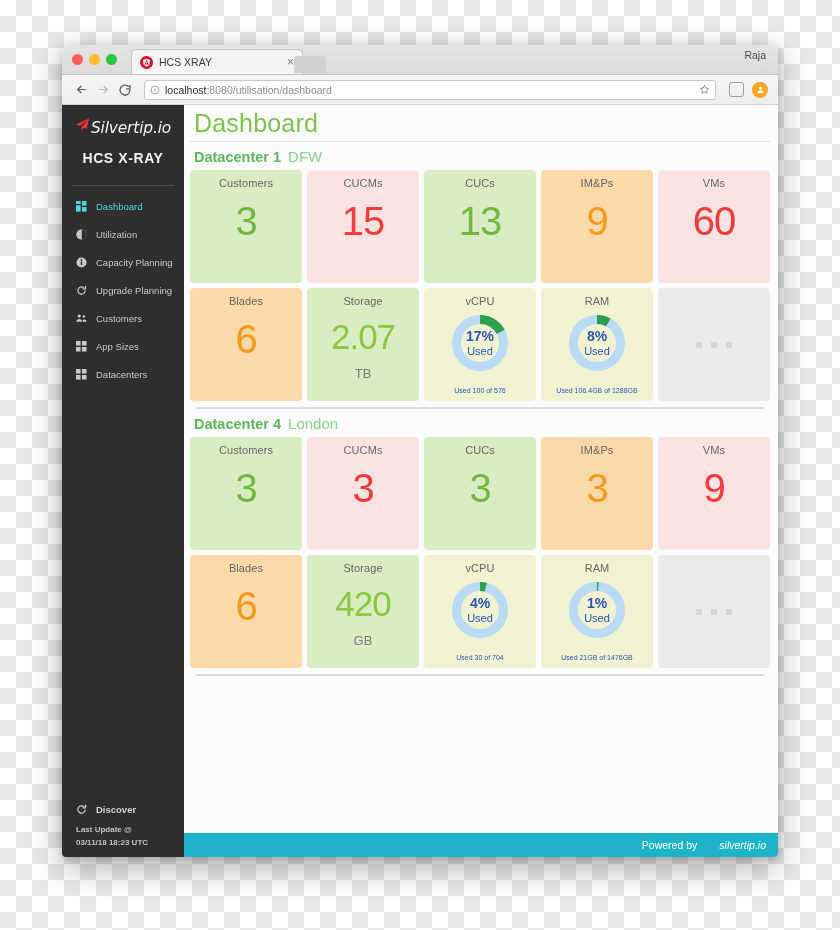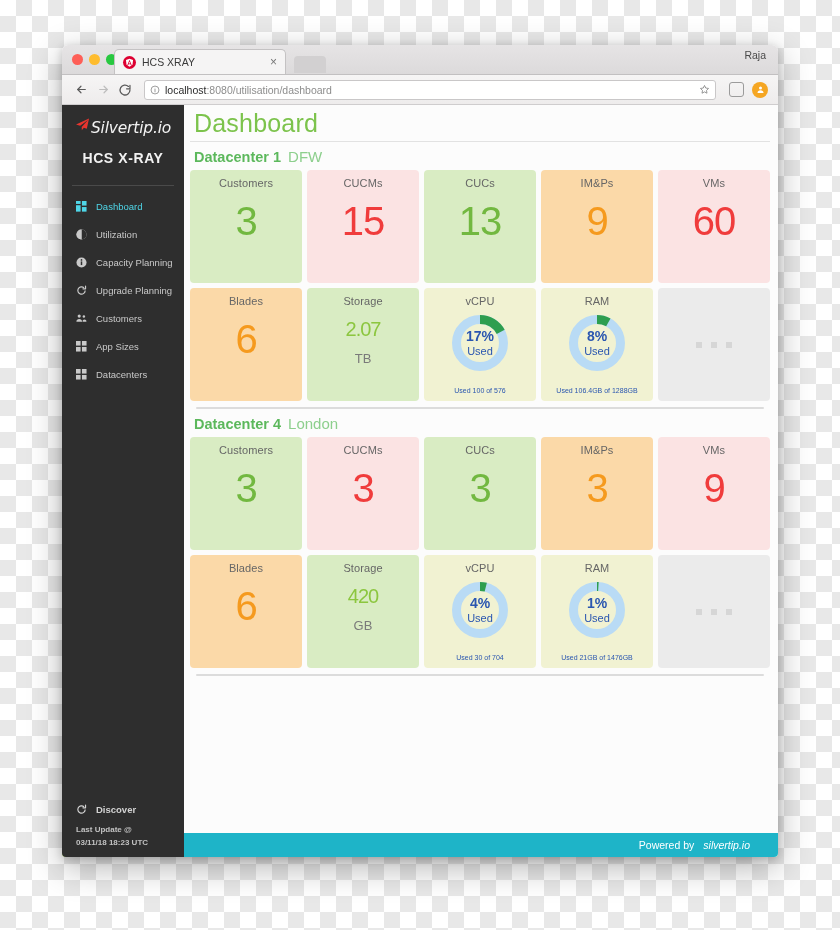--- a/index.html
+++ b/index.html
@@ -53,21 +53,21 @@
     display: flex;
     gap: 6px;
   }
   .dot { width: 11px; height: 11px; border-radius: 50%; }
   .dot.red { background: #fe5f57; }
   .dot.yellow { background: #febc2e; }
   .dot.green { background: #28c840; }
 
   .tab {
     position: absolute;
-    left: 52px;
+    left: 69px;
     bottom: 0;
     width: 172px;
     height: 25px;
     background: #f5f4f4;
     border: 1px solid #c4c2c3;
     border-bottom: none;
     border-radius: 5px 5px 0 0;
     display: flex;
     align-items: center;
     padding: 0 6px 0 8px;
@@ -323,21 +323,21 @@
     color: #666666;
     letter-spacing: 0.1px;
   }
   .tile-value {
     font-size: 40px;
     font-weight: normal;
     line-height: 1;
     margin-top: 12px;
     letter-spacing: -1px;
   }
-  .tile-value.small { font-size: 20px; }
+  .tile-value.small { font-size: 35px; }
   .tile-unit {
     font-size: 13px;
     color: #7a7a7a;
     margin-top: 12px;
   }
 
   
   .donut-wrap {
     margin-top: 4px;
     width: 64px; height: 64px;
@@ -391,22 +391,22 @@
   }
 
   
   .app-footer {
     flex: 0 0 auto;
     height: 24px;
     background: #1eb4c8;
     display: flex;
     align-items: center;
     justify-content: flex-end;
-    padding-right: 28px;
-    gap: 9px;
+    padding-right: 12px;
+    gap: 22px;
   }
   .footer-text { font-size: 10.5px; color: #ffffff; }
   .footer-brand { font-size: 10.5px; color: #ffffff; font-style: italic; }
 </style>
 </head>
 <body>
 
 <div id="browser-window">
 
   <div class="titlebar">

